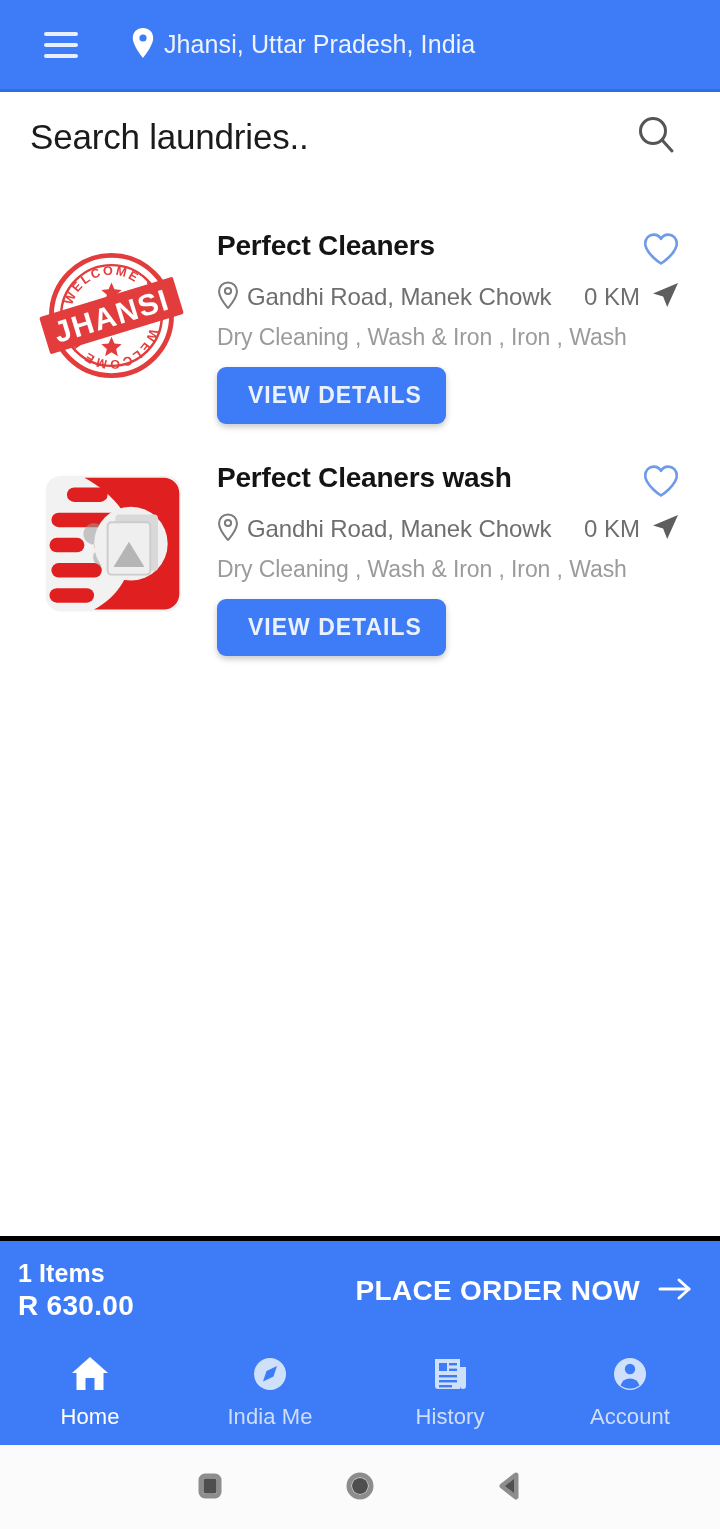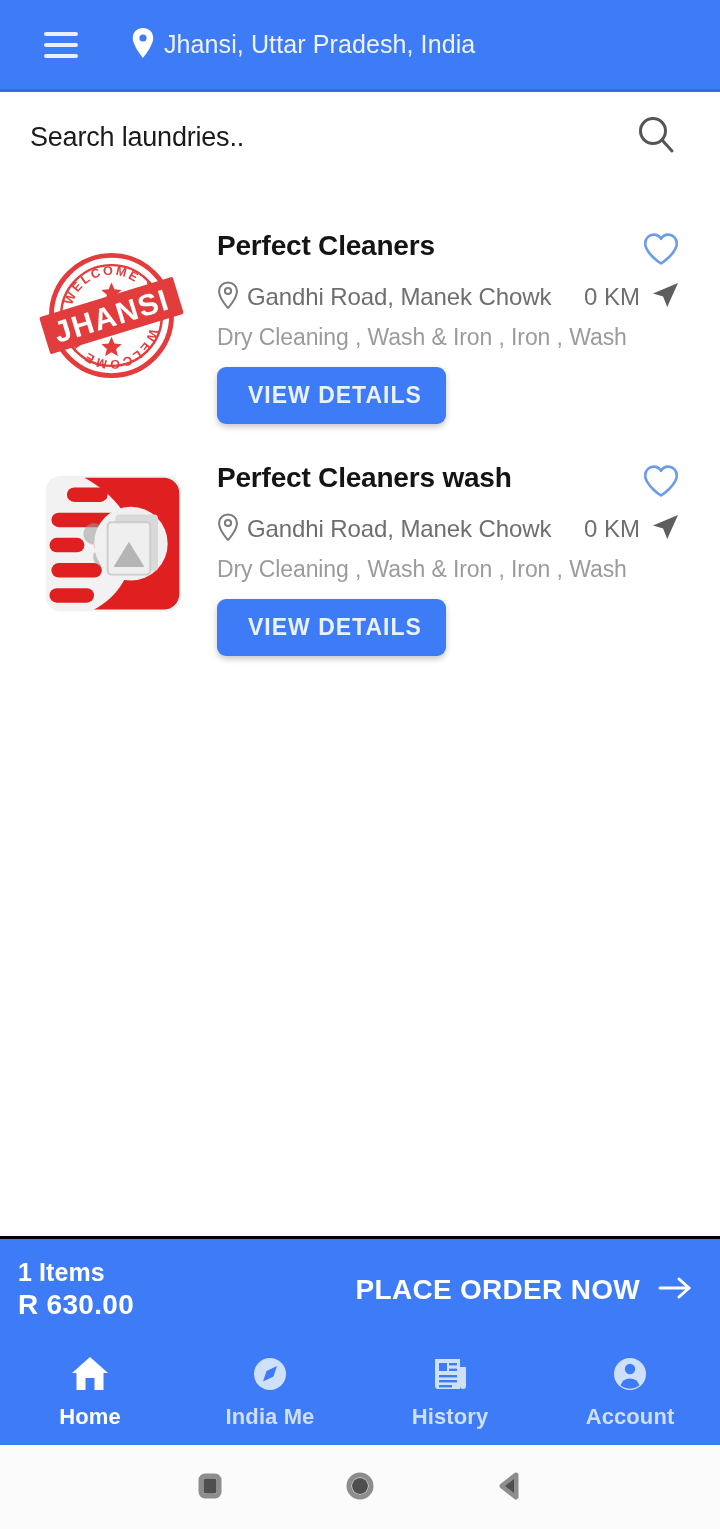--- a/index.html
+++ b/index.html
@@ -74,21 +74,21 @@
     display: flex;
     align-items: center;
     padding: 0 30px 0 30px;
     flex: 0 0 auto;
   }
   .search-input {
     flex: 1 1 auto;
     border: none;
     outline: none;
     font-family: "Liberation Sans", sans-serif;
-    font-size: 27px;
+    font-size: 35px;
     color: #1b1b1b;
     background: transparent;
     letter-spacing: -0.2px;
   }
   .search-input::placeholder { color: #1b1b1b; opacity: 1; }
   .search-icon { flex: 0 0 auto; margin-right: 12px; cursor: pointer; }
 
   
   .section-head {
     display: flex;
@@ -198,21 +198,21 @@
     padding: 15px 24px 15px 31px;
     cursor: pointer;
     box-shadow: 0 3px 6px rgba(0,0,0,0.22);
   }
 
   
   .order-bar {
     flex: 0 0 auto;
     height: 104px;
     background: #3E7BF6;
-    border-top: 3px solid #000000;
+    border-top: 5px solid #000000;
     display: flex;
     align-items: center;
     justify-content: space-between;
     padding: 0 26px 0 18px;
     cursor: pointer;
   }
   .order-left { line-height: 1.22; }
   .order-items {
     color: #ffffff;
     font-size: 25px;
@@ -247,21 +247,21 @@
   }
   .nav-item {
     flex: 1 1 0;
     display: flex;
     flex-direction: column;
     align-items: center;
     justify-content: center;
     gap: 7px;
     cursor: pointer;
   }
-  .nav-label { font-size: 22px; letter-spacing: 0.1px; font-weight: bold; }
+  .nav-label { font-size: 22px; letter-spacing: 0.1px; }
   .nav-item.active .nav-label { color: #ffffff; }
   .nav-item.inactive .nav-label { color: #cfdefb; }
   .nav-item.active svg { fill: #ffffff; }
   .nav-item.inactive svg { fill: #cfe0fb; }
 
   
   .sysbar {
     flex: 0 0 auto;
     height: 84px;
     background: #fbfbfb;

